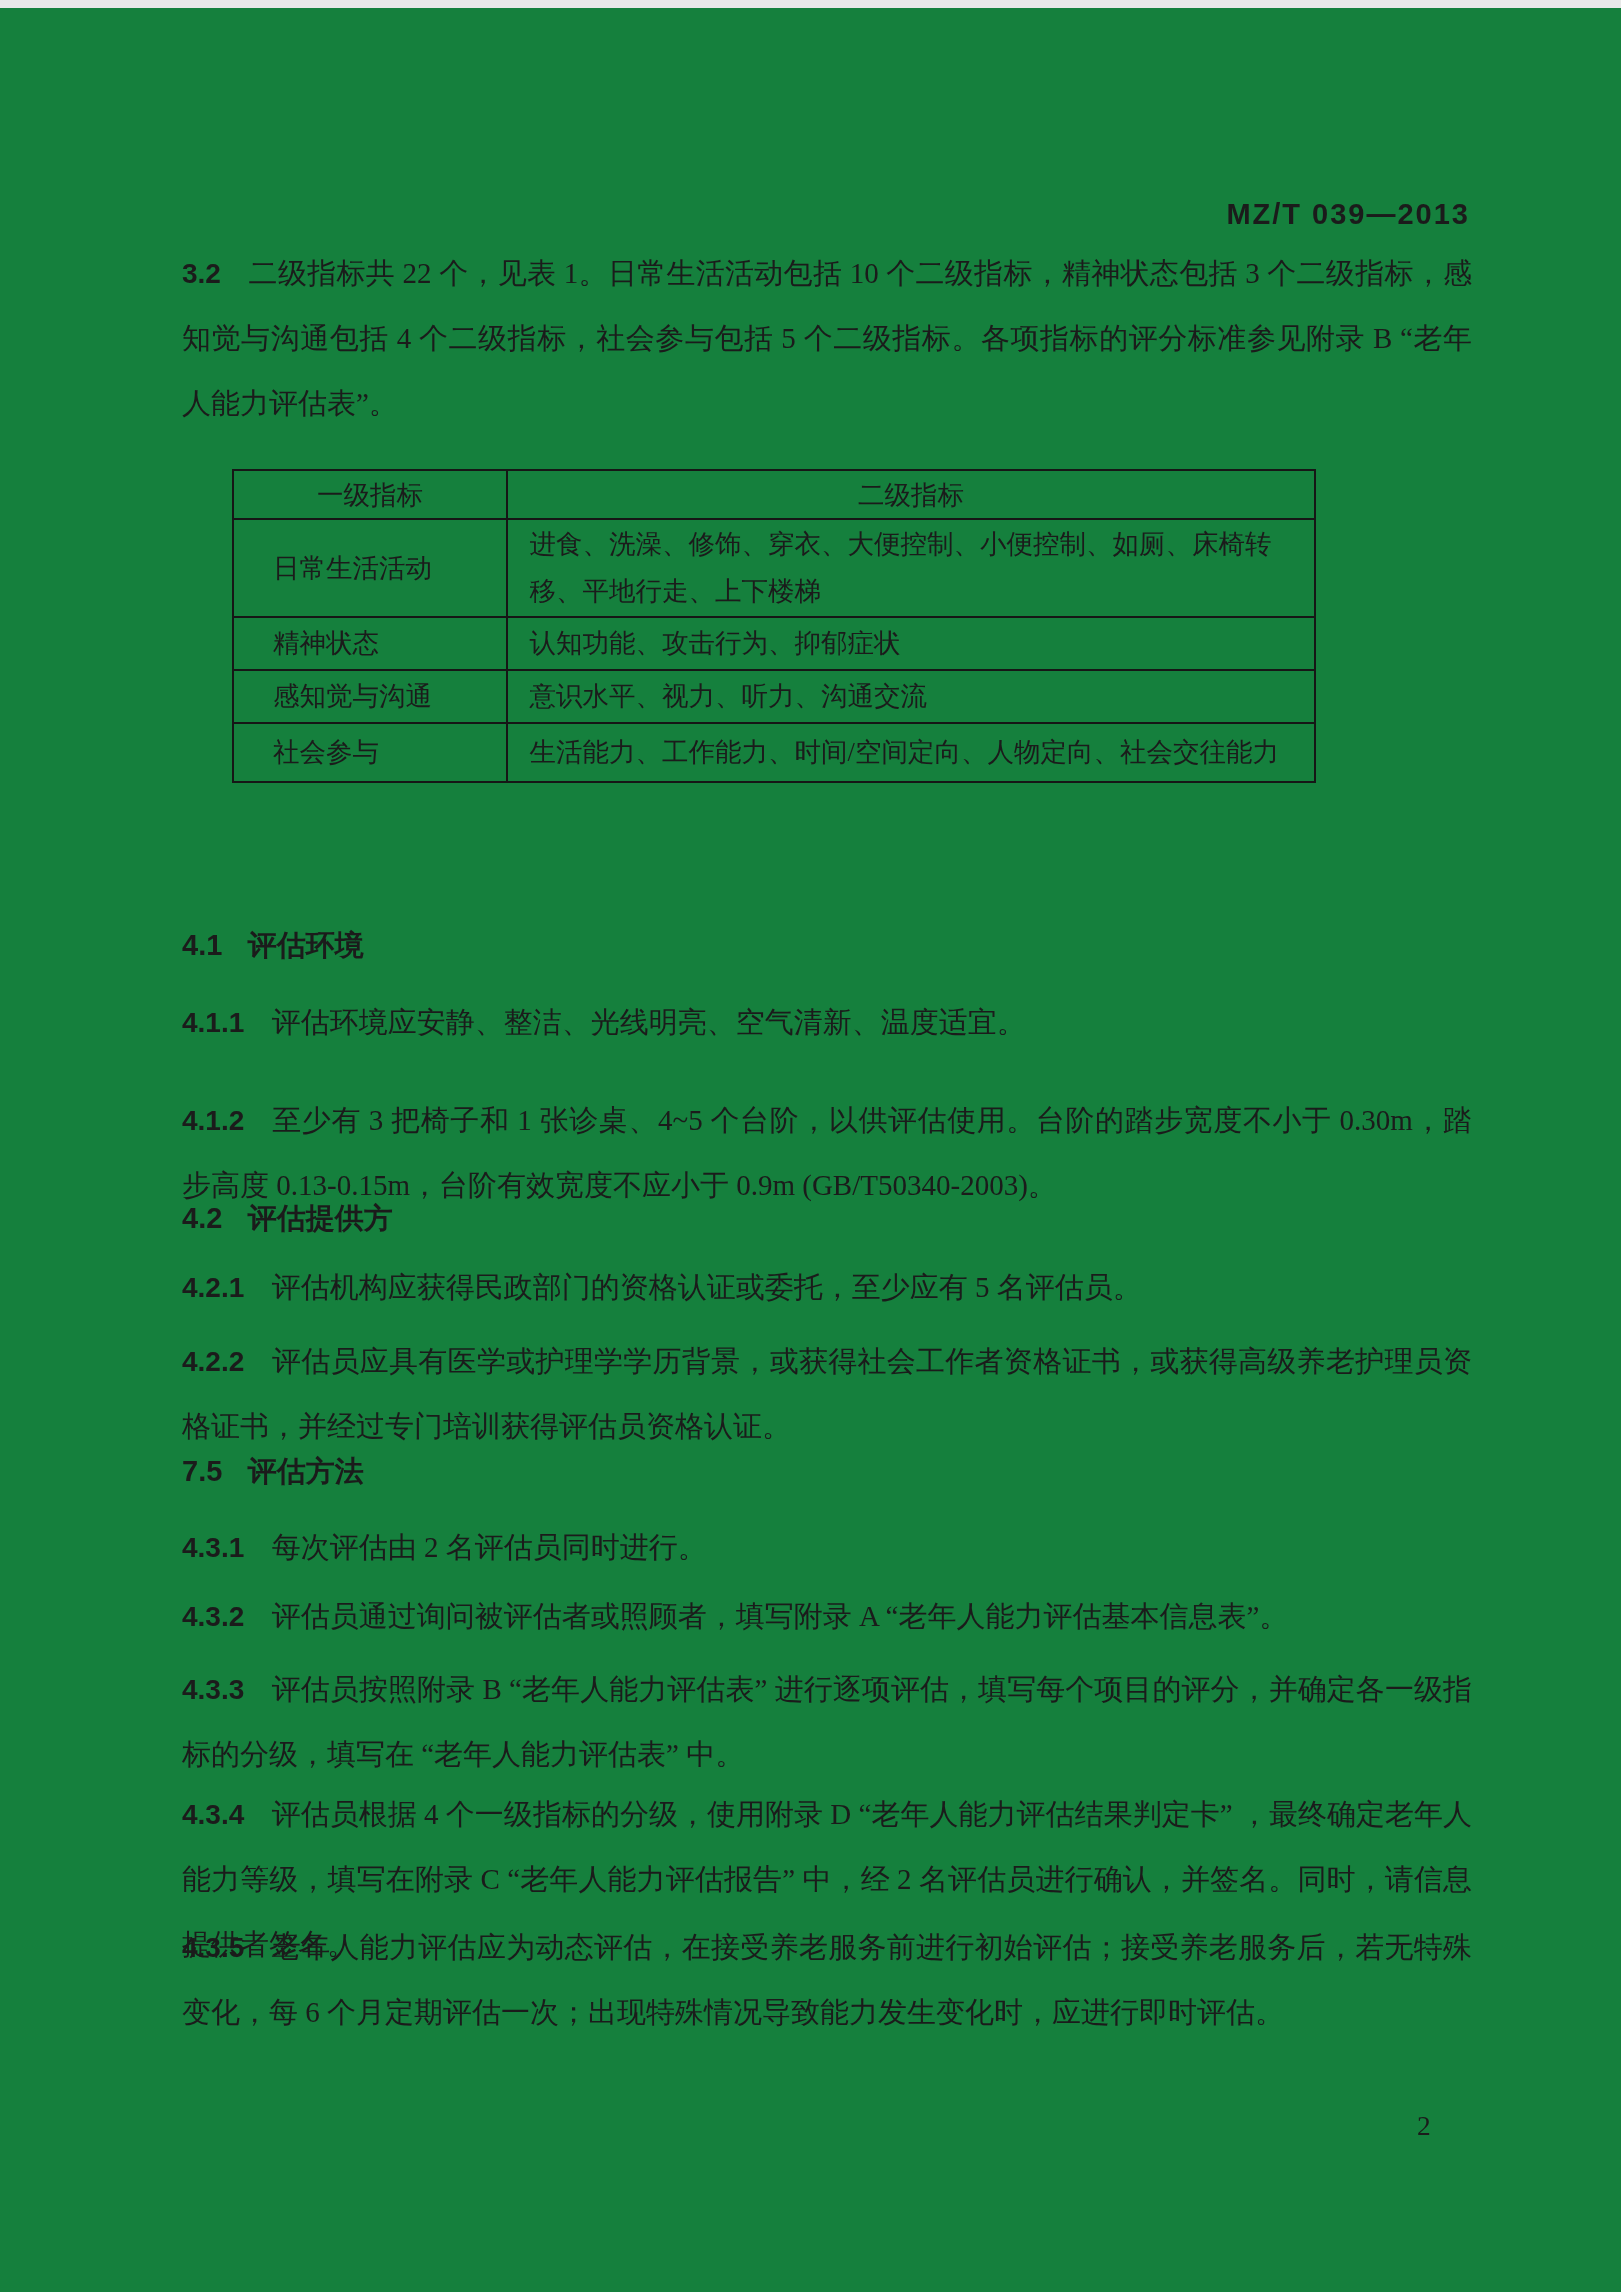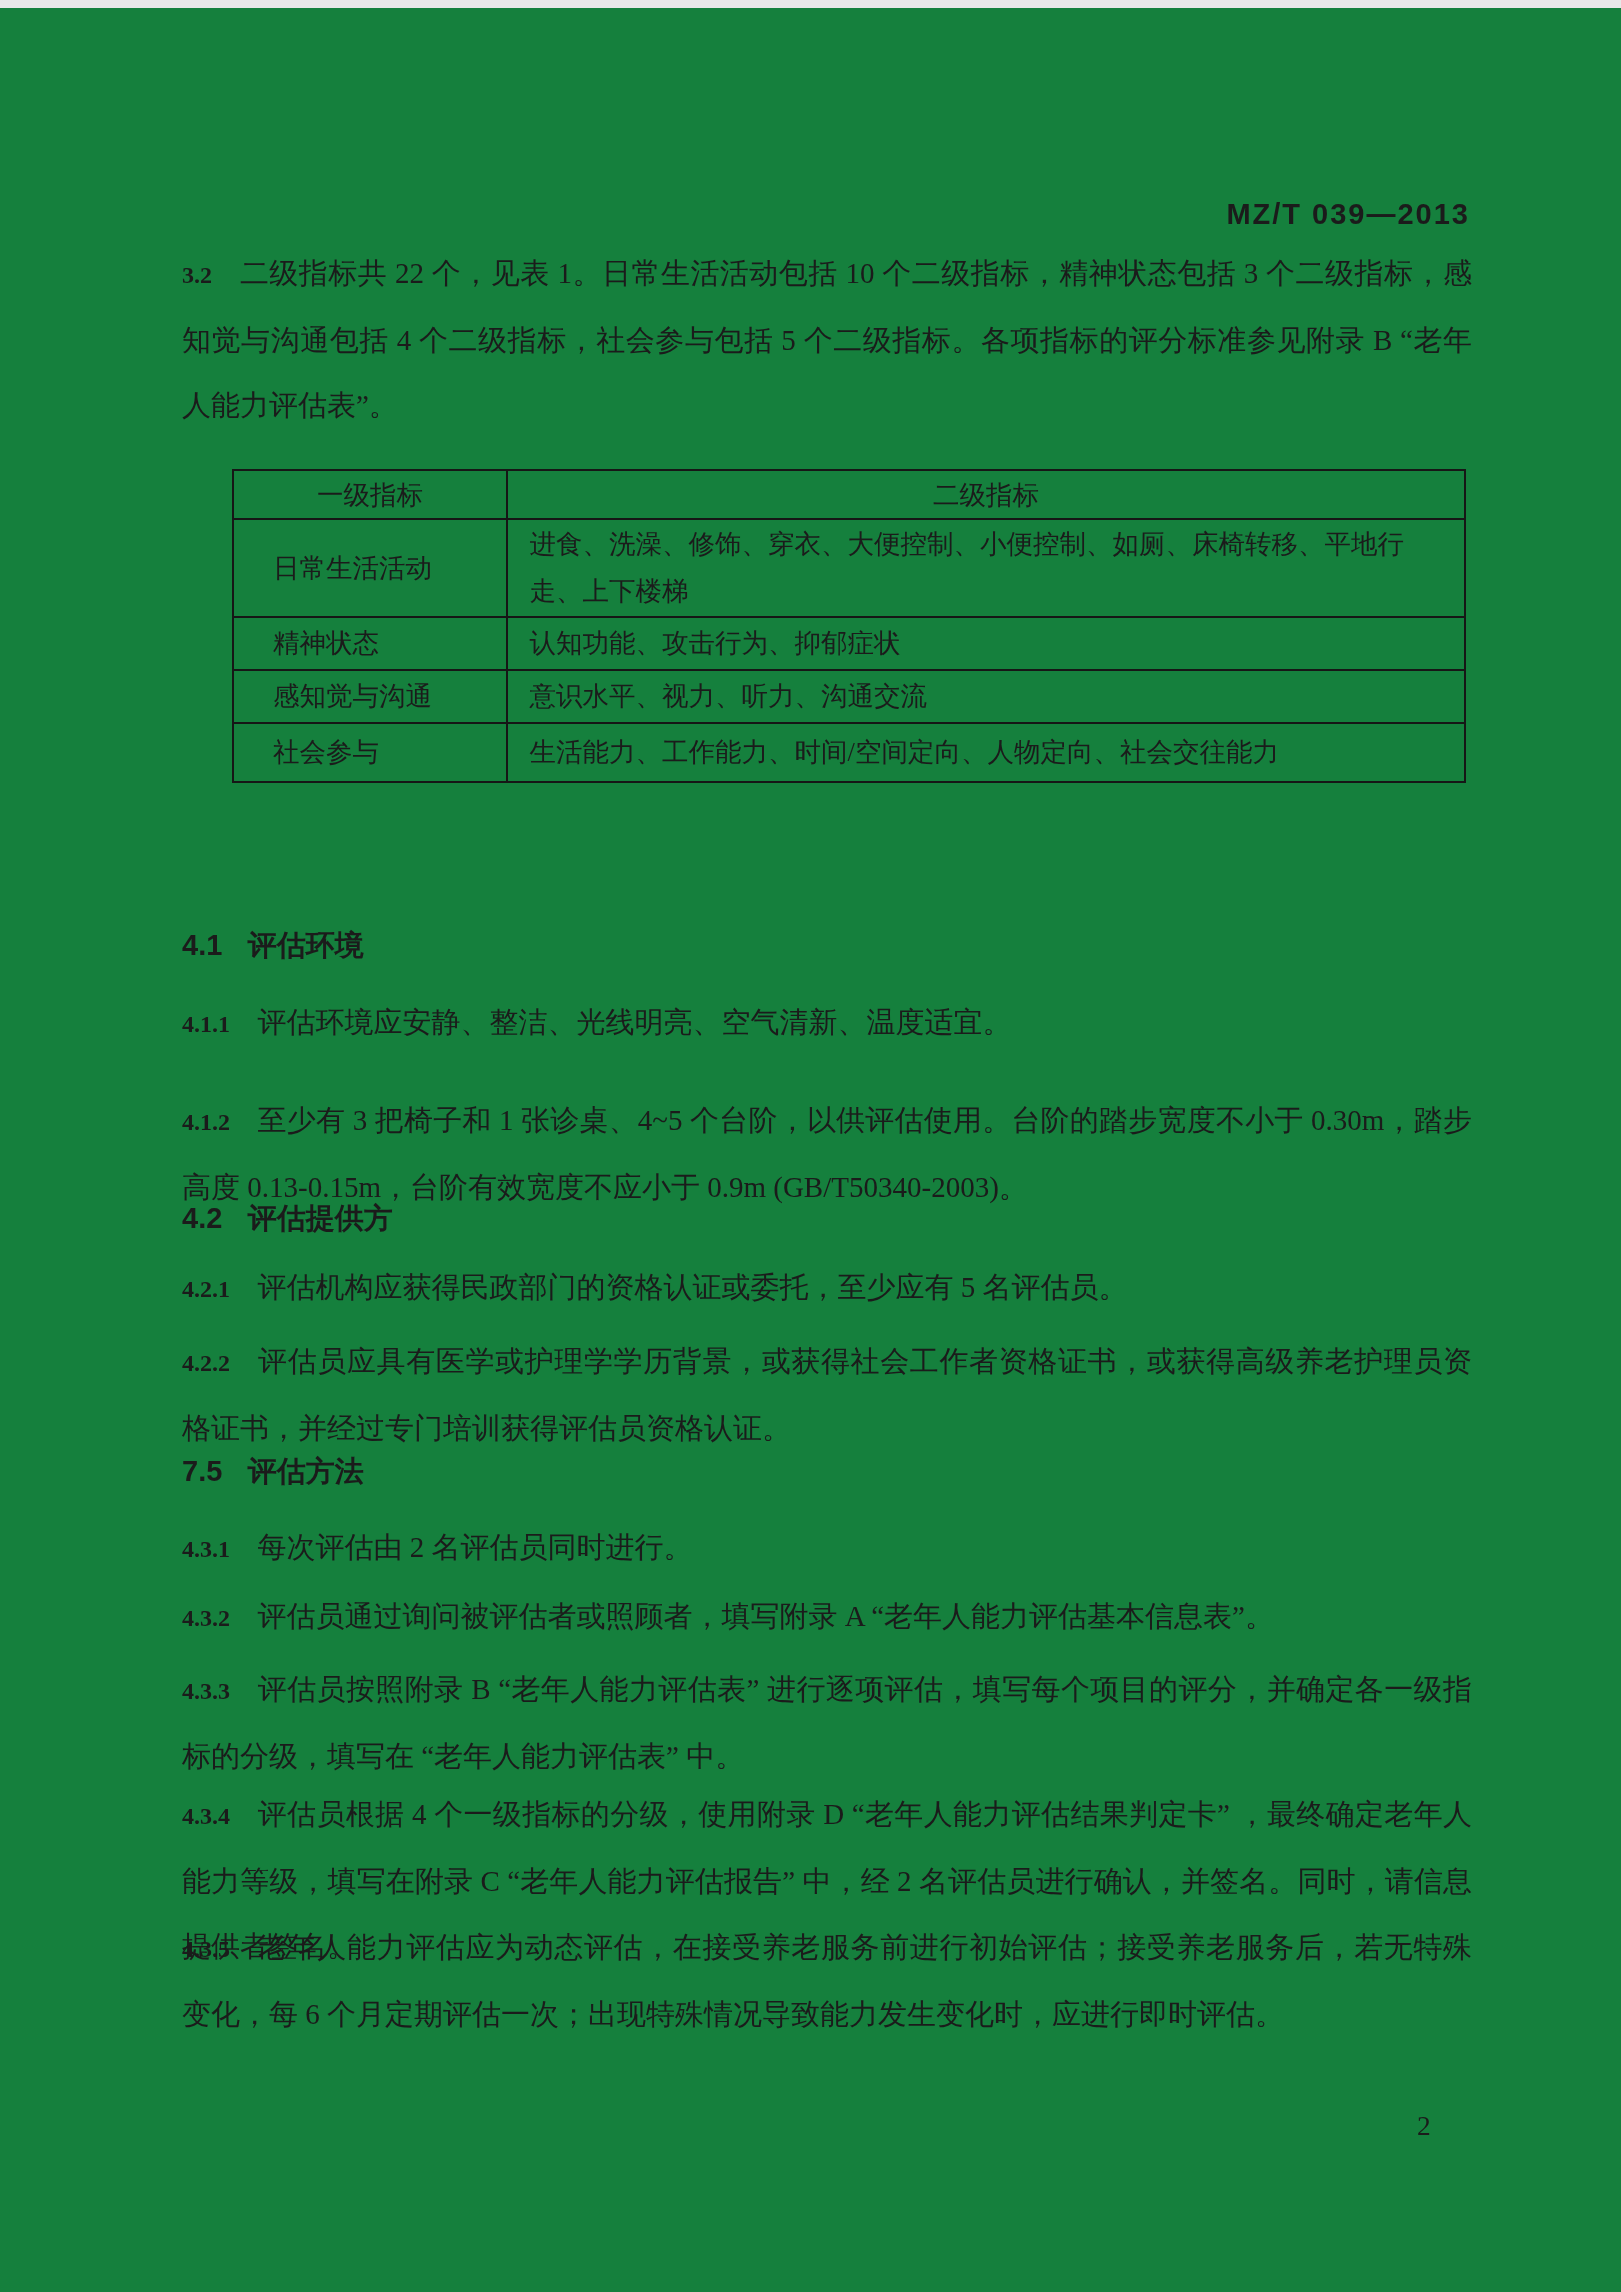--- a/index.html
+++ b/index.html
@@ -16,41 +16,41 @@
     position:absolute; top:190px; right:151px;
     font-family:"Liberation Sans","DejaVu Sans",sans-serif;
     font-weight:bold; font-size:29px; letter-spacing:2px;
   }
   .clause {
     position:absolute; left:182px; width:1290px;
     font-size:29px; line-height:65px;
     text-align:justify;
   }
   .clause .num {
-    font-family:Liberation Serif, serif;
-    font-weight:bold; font-size:24px;
+    font-family:Liberation Sans, sans-serif;
+    font-weight:bold; font-size:28px;
     margin-right:27.4px;
   }
   .heading {
     position:absolute; left:182px; width:1290px;
     font-family:"Liberation Sans","DejaVu Sans",sans-serif;
     font-weight:bold; font-size:29px; line-height:45px;
     text-align:left;
   }
   .heading .num { margin-right:25.5px; }
   .table-caption {
     position:absolute; top:406px; left:182px; width:1290px;
     text-align:center;
     font-family:"Liberation Sans","DejaVu Sans",sans-serif;
     font-weight:bold; font-size:25.5px;
   }
   .table-caption .cap-label { margin-right:29px; }
   table.ind-table {
     position:absolute; top:461px; left:232px;
-    width:1234px;
+    width:1084px;
     border-collapse:collapse; table-layout:fixed;
     font-size:26.5px;
   }
   .ind-table th, .ind-table td {
     border:2.9px solid #161616;
     vertical-align:middle;
     font-weight:normal;
   }
   .ind-table col.c1 { width:274px; }
   .ind-table th { height:45px; text-align:center; }

